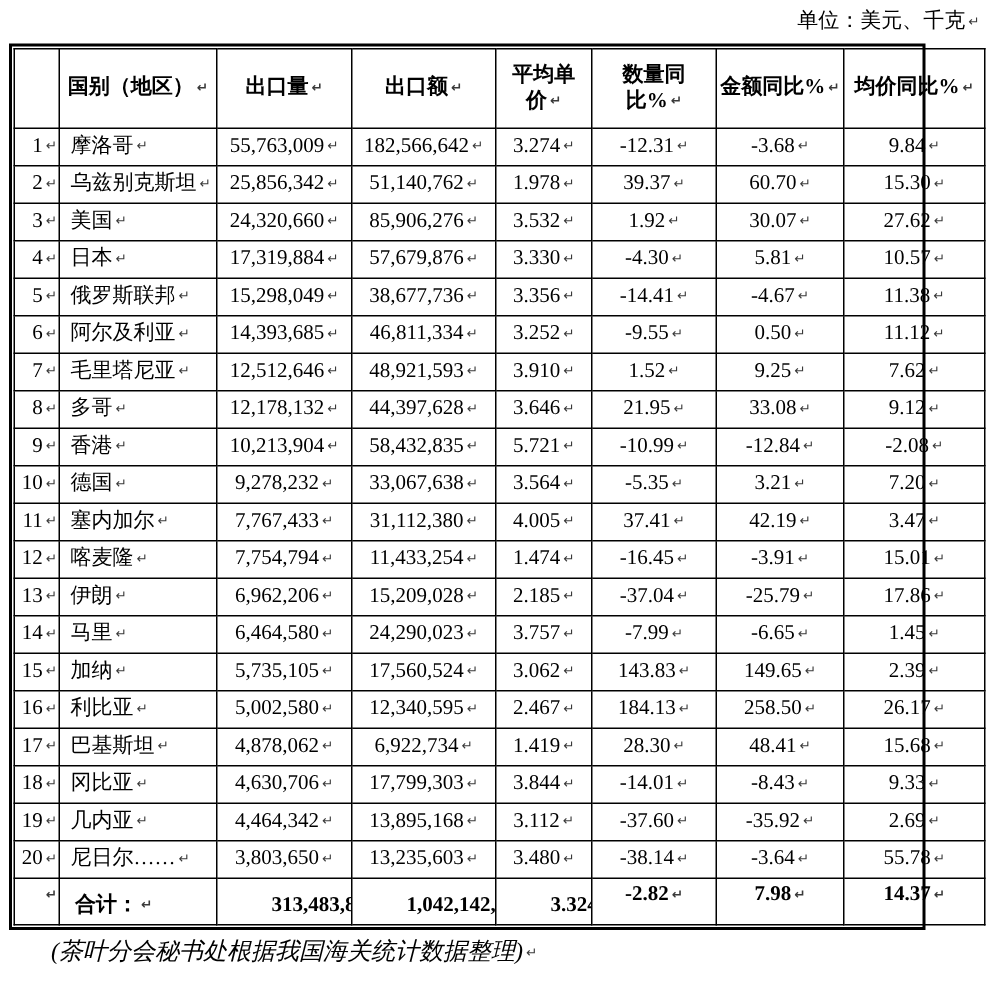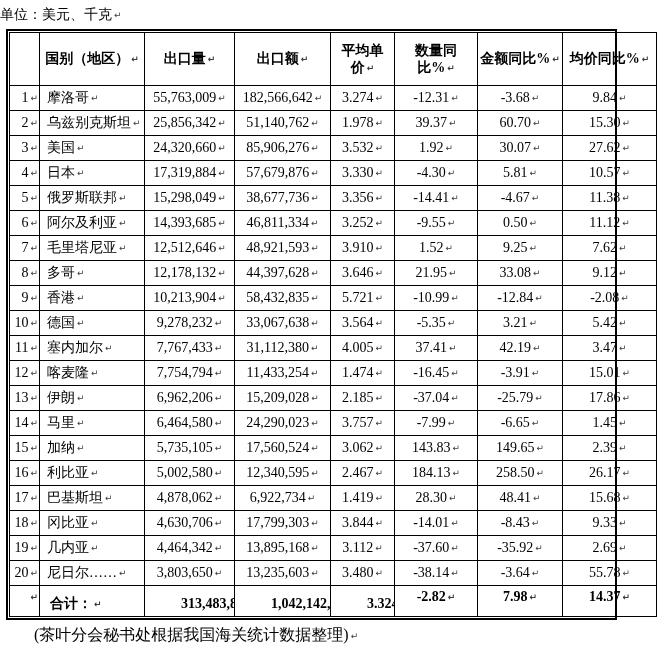--- a/index.html
+++ b/index.html
@@ -7,21 +7,21 @@
   body {
     width: 661px; height: 668px;
     background: #ffffff;
     color: #000;
     font-family: "Liberation Serif", "DejaVu Serif", serif;
     overflow: hidden;
   }
   .page { position: relative; width: 661px; height: 668px; }
 
   .unit-note {
-    text-align: left;
+    text-align: right;
     padding: 6px 8px 5px 0;
     font-size: 14px;
     line-height: 18px;
     white-space: nowrap;
   }
 
   
   .table-wrap {
     margin-left: 6px;
     width: 611px;
@@ -66,20 +66,21 @@
   tr.row-total td { height: 31px; font-weight: bold; }
   tr.row-total td.va-bot { vertical-align: bottom; padding-bottom: 4px; padding-left: 36px; }
   tr.row-total td.va-top { vertical-align: top; padding-top: 2px; }
   tr.row-total td.country { padding-left: 10px; }
 
   .caption {
     margin: 5px 0 0 34px;
     font-size: 16px;
     line-height: 20px;
     white-space: nowrap;
+    font-style: italic;
   }
 </style>
 </head>
 <body>
 
 <div class="page">
 
   <div class="unit-note"><span>单位：美元、千克</span><span class="mark">↵</span></div>
 
   <div class="table-wrap">
@@ -198,21 +199,21 @@
             <td class="num"><span>-2.08</span><span class="mark">↵</span></td>
           </tr>
           <tr>
             <td class="c-no"><span>10</span><span class="mark">↵</span></td>
             <td class="country"><span>德国</span><span class="mark">↵</span></td>
             <td class="num"><span>9,278,232</span><span class="mark">↵</span></td>
             <td class="num"><span>33,067,638</span><span class="mark">↵</span></td>
             <td class="num"><span>3.564</span><span class="mark">↵</span></td>
             <td class="num"><span>-5.35</span><span class="mark">↵</span></td>
             <td class="num"><span>3.21</span><span class="mark">↵</span></td>
-            <td class="num"><span>5.42</span><span class="mark">↵</span></td>
+            <td class="num"><span>7.20</span><span class="mark">↵</span></td>
           </tr>
           <tr>
             <td class="c-no"><span>11</span><span class="mark">↵</span></td>
             <td class="country"><span>塞内加尔</span><span class="mark">↵</span></td>
             <td class="num"><span>7,767,433</span><span class="mark">↵</span></td>
             <td class="num"><span>31,112,380</span><span class="mark">↵</span></td>
             <td class="num"><span>4.005</span><span class="mark">↵</span></td>
             <td class="num"><span>37.41</span><span class="mark">↵</span></td>
             <td class="num"><span>42.19</span><span class="mark">↵</span></td>
             <td class="num"><span>3.47</span><span class="mark">↵</span></td>

